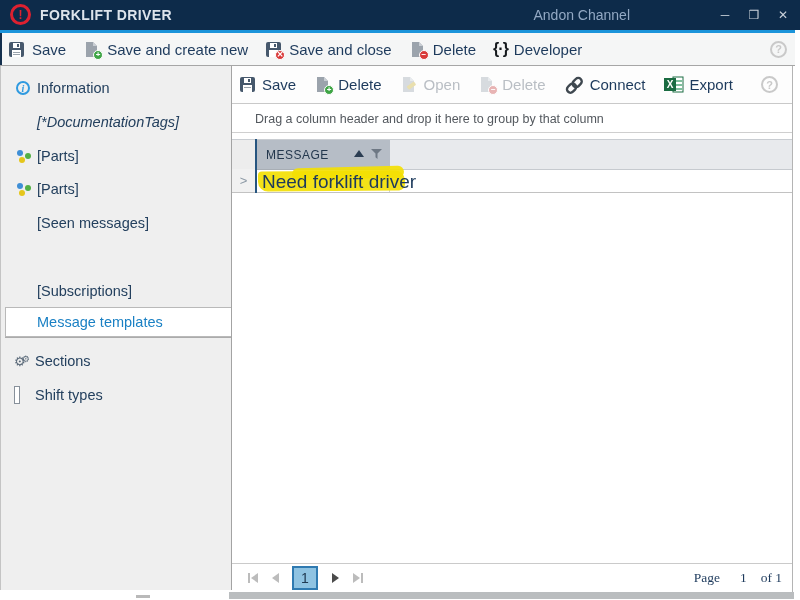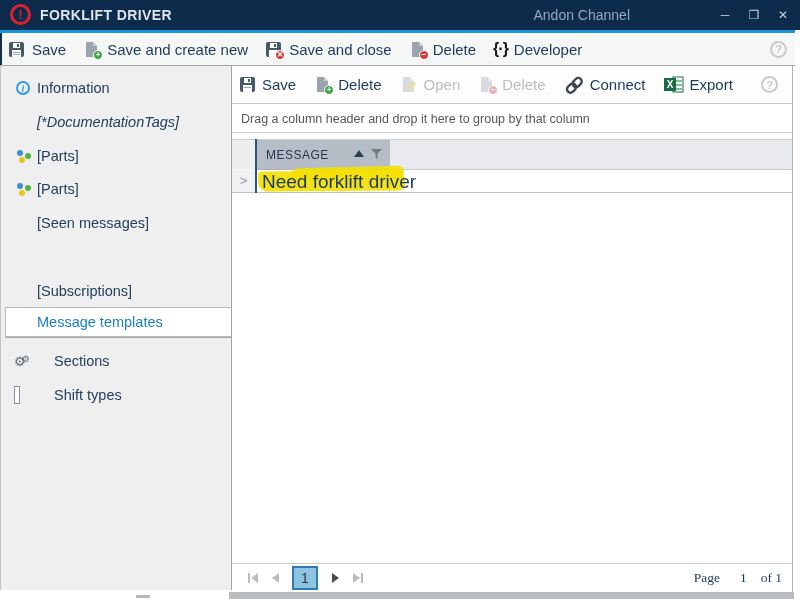--- a/index.html
+++ b/index.html
@@ -40,21 +40,21 @@
 
   
   .sidebar { position:absolute; left:0; top:66px; width:232px; height:524px; background:#efefef;
              border-right:1px solid #a3a3a3; border-left:1px solid #c4c4c4; }
   .sb-item { position:absolute; left:0; width:100%; height:24px; display:flex; align-items:center;
              color:#24405e; font-size:14.5px; cursor:default; }
   .sb-ico { position:absolute; left:15px; width:16px; height:16px; }
   .sb-label { padding-left:36px; }
   .sb-label.noicon { padding-left:36px; }
   .sb-item.group2 .sb-ico { left:13px; }
-  .sb-item.group2 .sb-label { padding-left:21px;margin-left:32px; }
+  .sb-item.group2 .sb-label { padding-left:34px; }
   .sb-selected { position:absolute; left:4px; right:0; top:241px; height:30px; background:#fff;
                  border:1px solid #b9b9b9; border-right:none; z-index:2; display:flex; align-items:center;
                  color:#1a80c4; font-size:14.5px; padding-left:31px; }
   .sb-divider { position:absolute; left:4px; right:0; top:271px; border-top:1px solid #ababab; z-index:1; }
 
   .info-circ { width:14px; height:14px; border:2px solid #2f9ae0; border-radius:50%; color:#2f9ae0;
                display:flex; align-items:center; justify-content:center; font-size:10px; font-style:italic;
                font-family:"Liberation Serif", serif; font-weight:bold; margin-top:1px; }
   .dot { position:absolute; width:6px; height:6px; border-radius:50%; }
   .gear-wrap { color:#5c6b7a; font-size:13px; line-height:1; }
@@ -66,21 +66,21 @@
 
   
   .content { position:absolute; left:232px; top:66px; width:561px; height:526px; background:#fff;
              border-right:1px solid #b4b4b4; }
   .toolbar2 { position:absolute; left:0; top:0; width:100%; height:38px; background:#fdfdfd;
               border-bottom:1px solid #c9c9c9; display:flex; align-items:center; padding-left:7px; }
   .tb2-item { display:flex; align-items:center; gap:6px; margin-right:18px; color:#1d3a5c; font-size:15px; white-space:nowrap; }
   .tb2-item.disabled { color:#b9bec4; }
 
   .hint-bar { position:absolute; left:0; top:39px; width:100%; height:28px; border-bottom:1px solid #cfcfcf;
-              display:flex; align-items:center; padding-left:9px; color:#53585e; font-size:12.5px; background:#fff; }
+              display:flex; align-items:center; padding-left:23px; color:#53585e; font-size:12.5px; background:#fff; }
 
   
   .grid-head { position:absolute; left:0; top:73px; width:100%; height:14px; border-top:1px solid #c9cdd2; }
   .gh-indicator { position:absolute; left:0; top:0; width:23px; height:30px; background:#ededed; }
   .col-line { position:absolute; left:23px; top:73px; width:2px; height:54px; background:#265580; z-index:3; }
   .gh-message { position:absolute; left:25px; top:0; width:133px; height:30px; background:#b6bdc6;
                 display:flex; align-items:center; color:#23374d; font-size:12px; letter-spacing:.5px;
                 padding-left:9px; border-bottom:1px solid #a8aeb5; }
   .gh-rest { position:absolute; left:158px; top:0; right:0; height:30px; background:#e8eaed; border-bottom:1px solid #c6cacf; }
   .sort-arrow { position:absolute; right:26px; top:10px; width:0; height:0;

